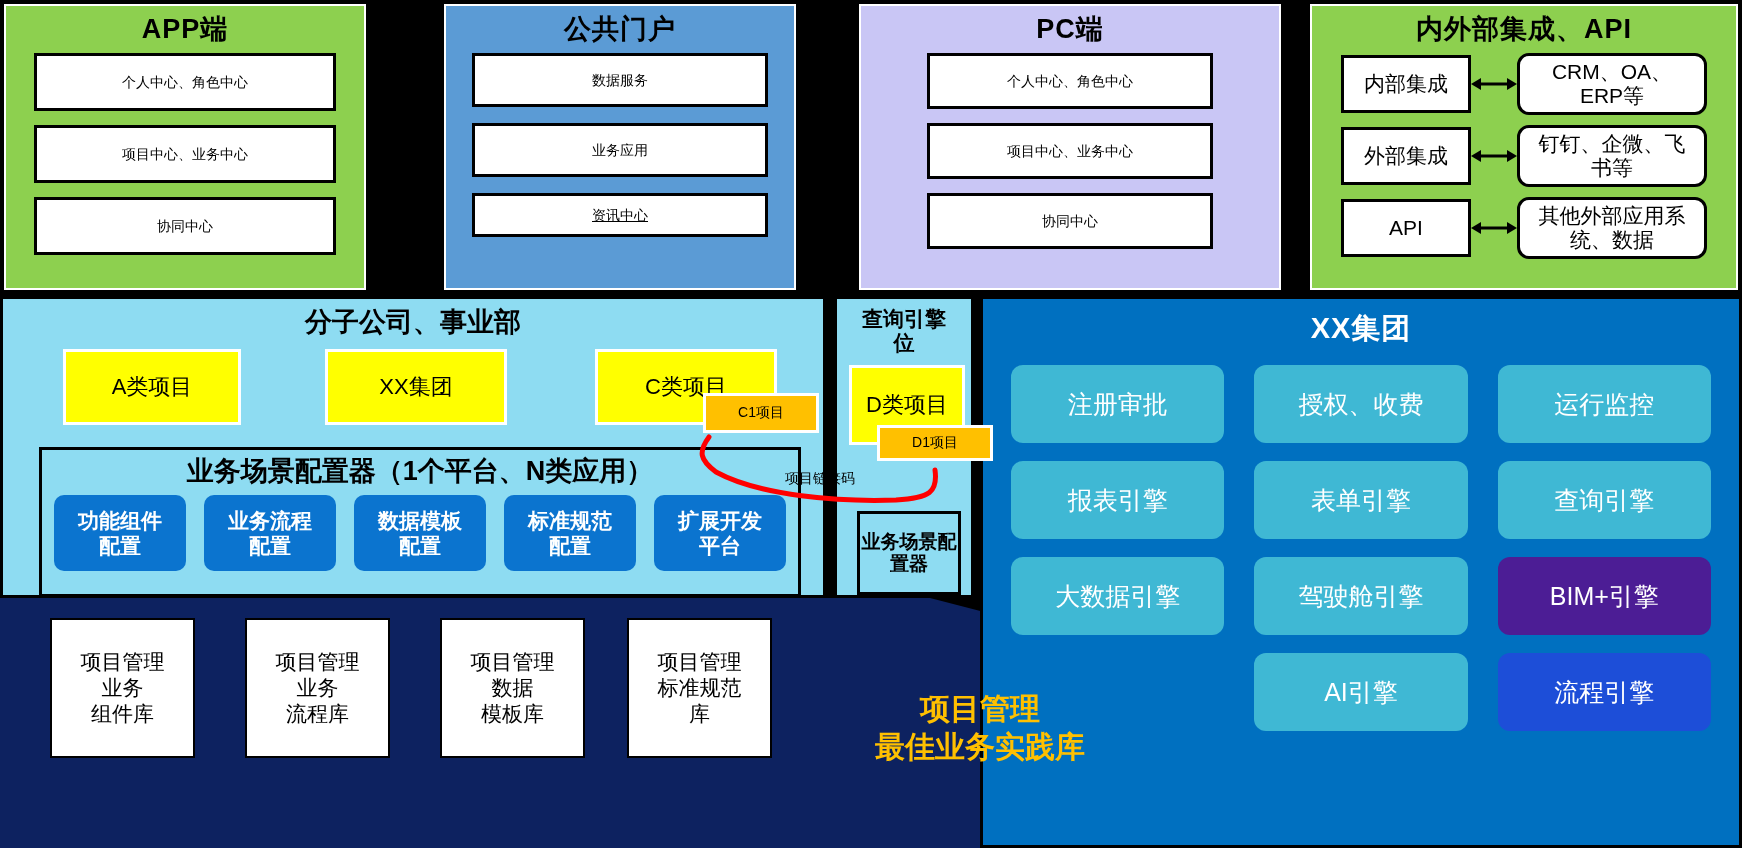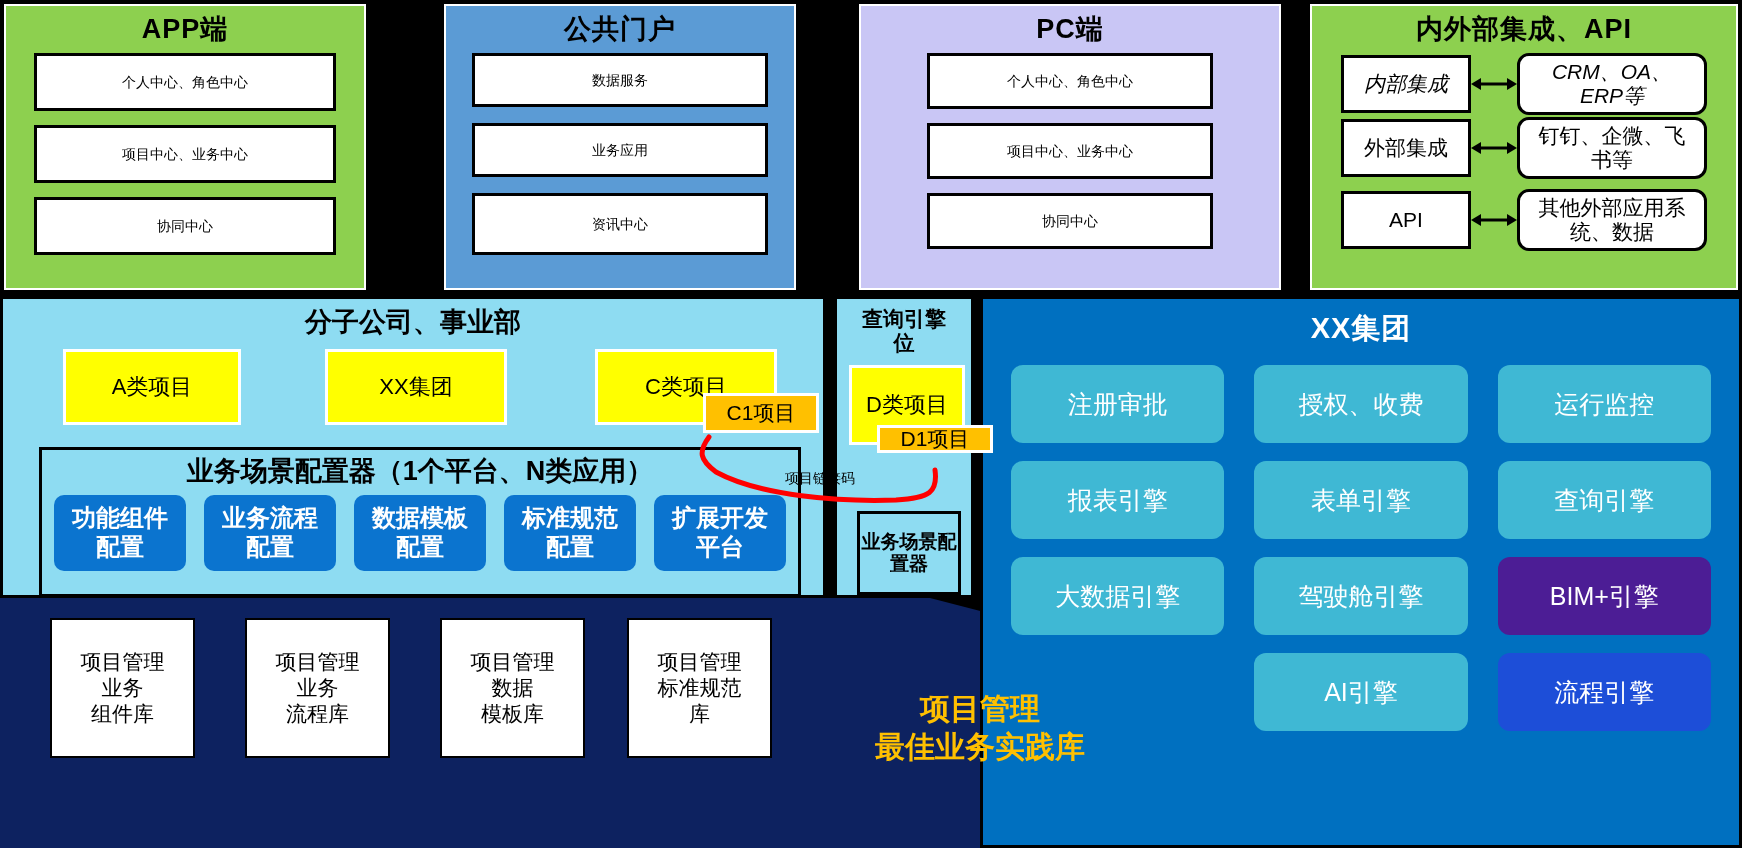--- a/index.html
+++ b/index.html
@@ -48,33 +48,33 @@
     font-size:27px;color:#000;line-height:1.12;
   }
   .ybox{
     box-sizing:border-box;background:#FFFF00;border:3px solid #fff;
     display:flex;align-items:center;justify-content:center;
     font-size:22px;color:#000;
   }
   .obox{
     box-sizing:border-box;background:#FFC000;border:3px solid #fff;
     display:flex;align-items:center;justify-content:center;
-    font-size:21px;color:#000;
+    font-size:14px;color:#000;
   }
   .configurator{
     box-sizing:border-box;background:#8EDCF2;border:3px solid #000;
   }
   .configtitle{
     text-align:center;font-weight:bold;font-size:27px;color:#000;
     margin-top:7px;line-height:1.1;
   }
   .cfgrow{display:flex;justify-content:space-between;padding:0 12px;margin-top:8px;}
   .cfgbtn{
     box-sizing:border-box;background:#0B74CF;border-radius:10px;color:#fff;
-    font-weight:bold;font-size:24px;text-align:center;line-height:1.2;
+    font-weight:bold;font-size:21px;text-align:center;line-height:1.2;
     display:flex;align-items:center;justify-content:center;
     padding:4px 2px;
   }
   .smallcfg{
     box-sizing:border-box;background:#8EDCF2;border:3px solid #000;
     display:flex;align-items:center;justify-content:center;text-align:center;
     font-weight:bold;font-size:19px;color:#000;line-height:1.18;
   }
   .linkcode{
     position:absolute;font-size:14px;color:#000;white-space:nowrap;
@@ -123,34 +123,34 @@
     <div class="ptitle">APP端</div>
     <div class="wbox" style="width:302px;height:58px;margin-bottom:14px;">个人中心、角色中心</div>
     <div class="wbox" style="width:302px;height:58px;margin-bottom:14px;">项目中心、业务中心</div>
     <div class="wbox" style="width:302px;height:58px;">协同中心</div>
   </div>
 
   <div class="abs toppanel" id="tp1" style="left:444px;top:4px;width:352px;height:286px;background:#5B9BD5;">
     <div class="ptitle">公共门户</div>
     <div class="wbox" style="width:296px;height:54px;margin-bottom:16px;">数据服务</div>
     <div class="wbox" style="width:296px;height:54px;margin-bottom:16px;">业务应用</div>
-    <div class="wbox" style="width:296px;height:62px;">资讯中心</div>
+    <div class="wbox" style="width:296px;height:44px;text-decoration:underline;">资讯中心</div>
   </div>
 
   <div class="abs toppanel" id="tp2" style="left:859px;top:4px;width:422px;height:286px;background:#C9C6F5;">
     <div class="ptitle">PC端</div>
     <div class="wbox" style="width:286px;height:56px;margin-bottom:14px;">个人中心、角色中心</div>
     <div class="wbox" style="width:286px;height:56px;margin-bottom:14px;">项目中心、业务中心</div>
     <div class="wbox" style="width:286px;height:56px;">协同中心</div>
   </div>
 
   <div class="abs toppanel" id="tp3" style="left:1310px;top:4px;width:428px;height:286px;background:#8DD04F;">
     <div class="ptitle">内外部集成、API</div>
 
-    <div class="introw" style="margin-bottom:2px;font-style:italic;">
+    <div class="introw" style="margin-bottom:10px;">
       <div class="intleft" style="width:130px;height:58px;">内部集成</div>
       <span class="arrow">
         <svg width="46" height="20" viewBox="0 0 46 20">
           <line x1="7" y1="10" x2="39" y2="10" stroke="#000" stroke-width="3"></line>
           <polygon points="0,10 10,4 10,16" fill="#000"></polygon>
           <polygon points="46,10 36,4 36,16" fill="#000"></polygon>
         </svg>
       </span>
       <div class="intright" style="width:190px;height:62px;white-space:pre-line;">CRM、OA、
 ERP等</div>
@@ -206,21 +206,21 @@
 平台</div>
       </div>
     </div>
   </div>
 
   <div class="abs cyanbox" style="left:834px;top:296px;width:140px;height:302px;">
     <div class="bandtitle" style="top:8px;left:0;font-size:21px;white-space:pre-line;">查询引擎
 位</div>
 
     <div class="abs ybox" style="left:12px;top:66px;width:116px;height:80px;">D类项目</div>
-    <div class="abs obox" style="left:40px;top:126px;width:116px;height:28px;z-index:5;">D1项目</div>
+    <div class="abs obox" style="left:40px;top:126px;width:116px;height:36px;z-index:5;">D1项目</div>
 
     <div class="abs smallcfg" style="left:20px;top:212px;width:104px;height:84px;white-space:pre-line;">业务场景配
 置器</div>
   </div>
 
   <div class="linkcode" style="left:785px;top:470px;">项目链接码</div>
 
   <svg class="redpath" width="1742" height="848" viewBox="0 0 1742 848" style="z-index:20;">
     <path d="M 709 437 C 698 452 700 460 716 472 C 760 496 840 502 896 500 C 930 498 938 492 935 470" stroke="#FF0000" stroke-width="5" fill="none" stroke-linecap="round"></path>
   </svg>

